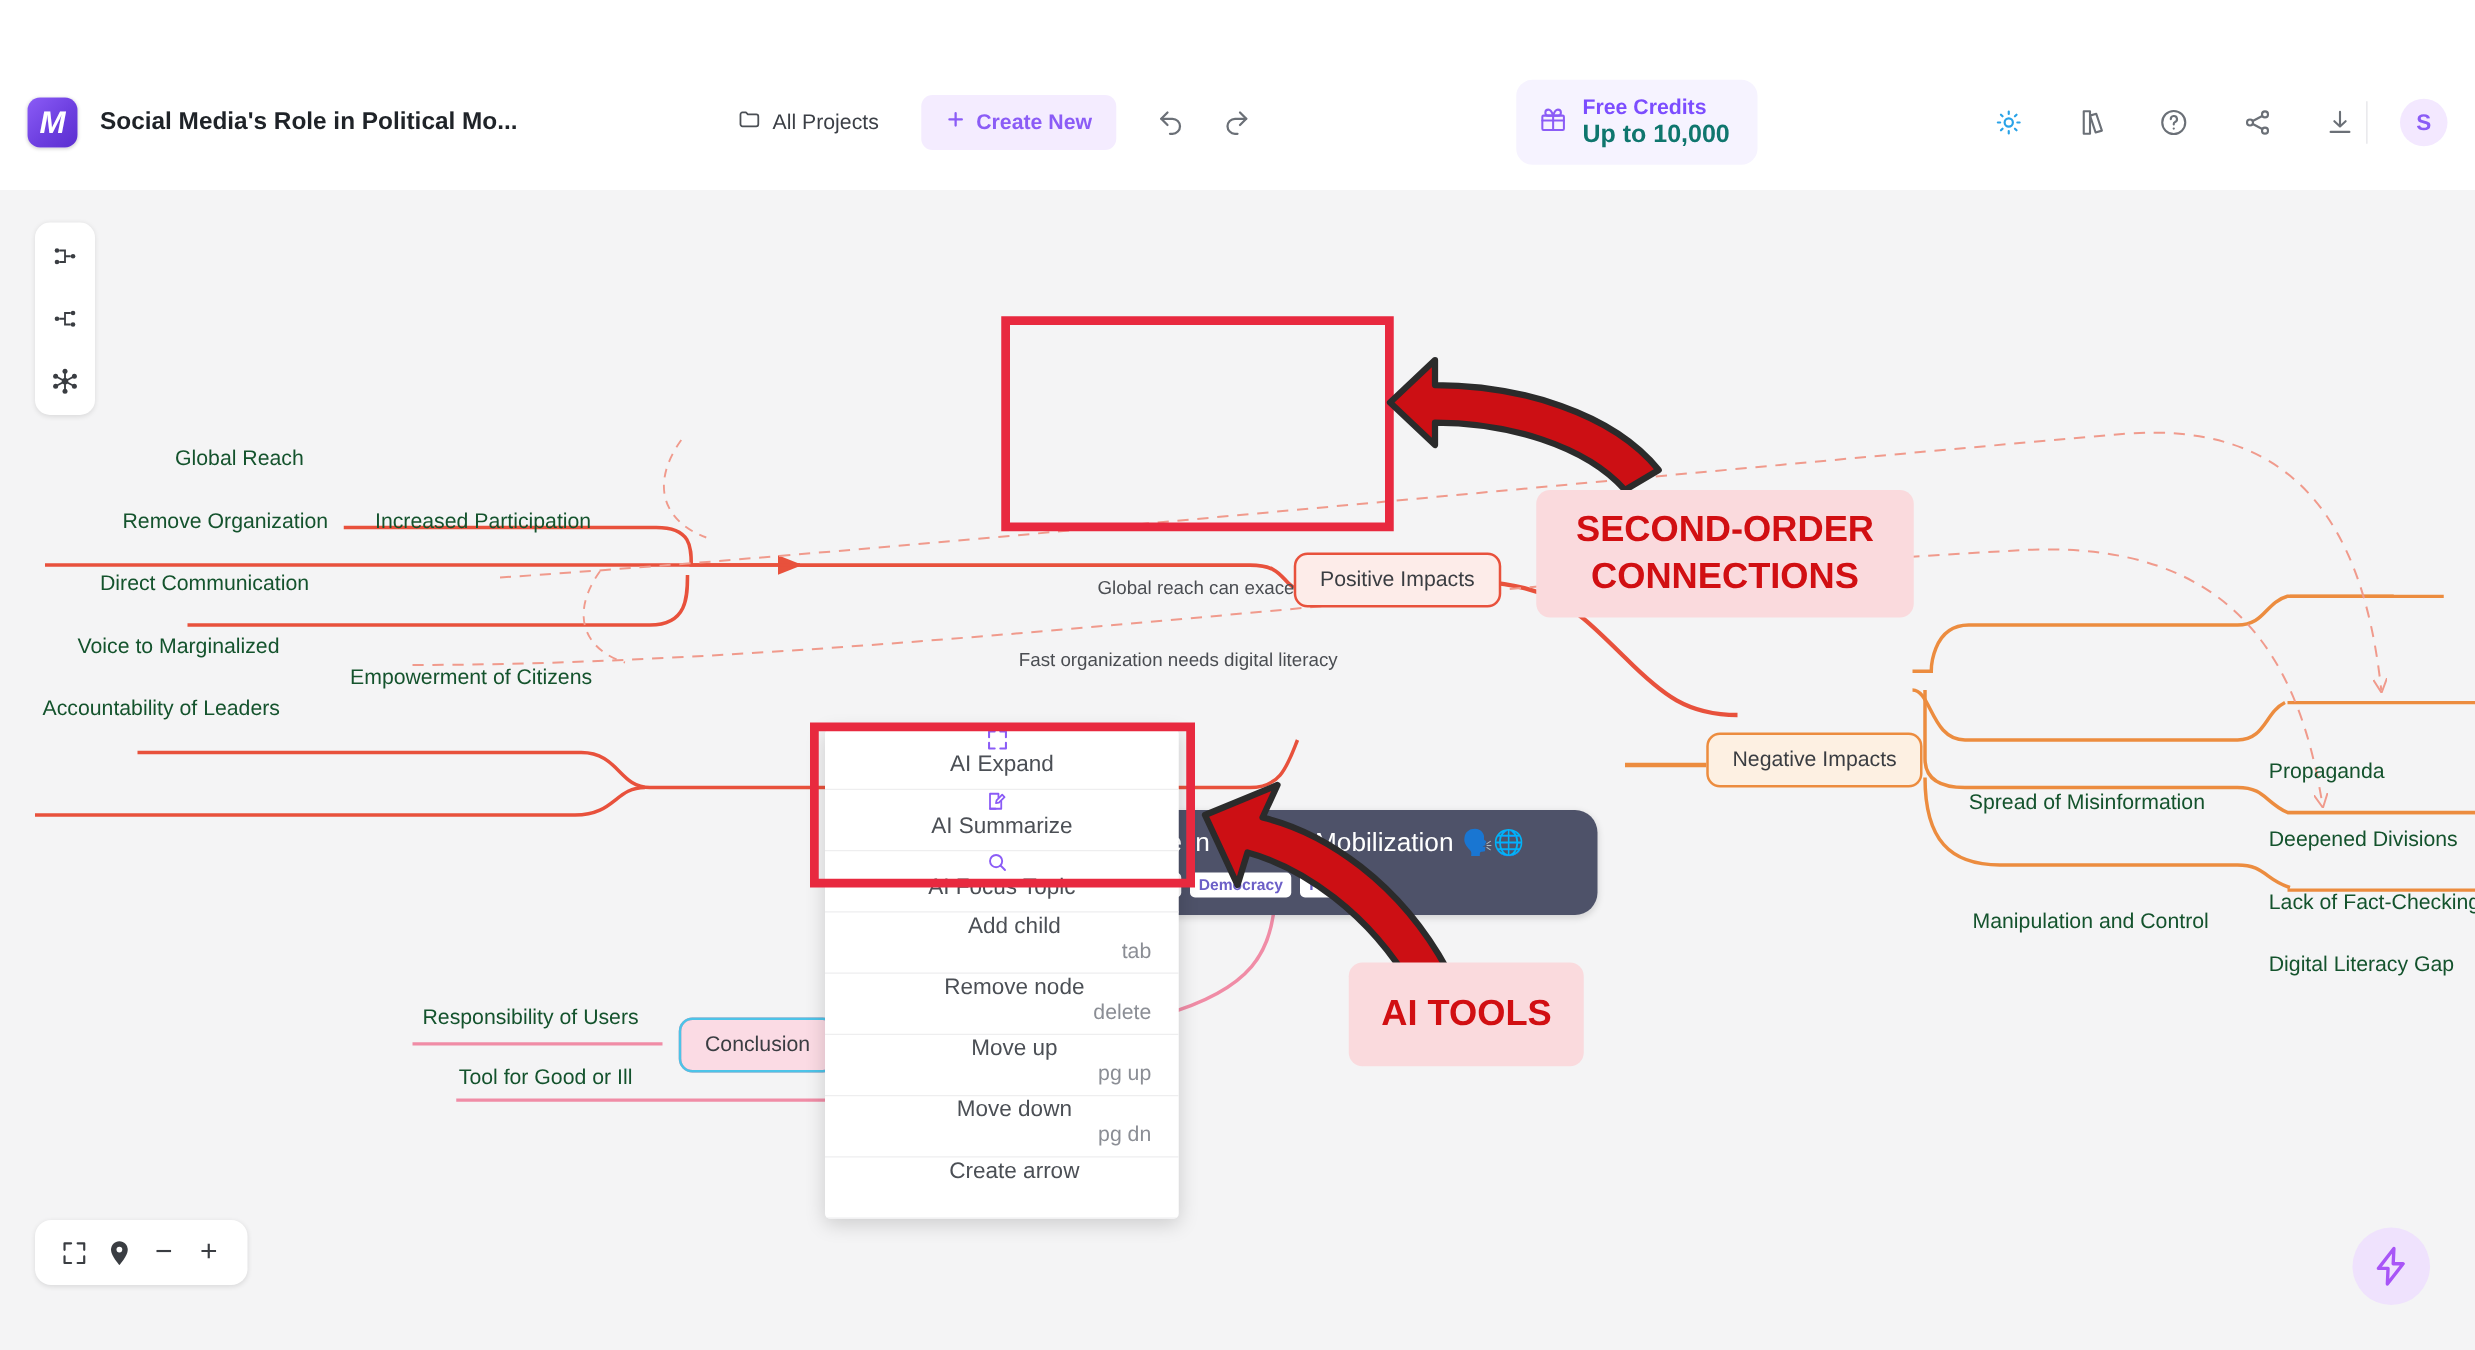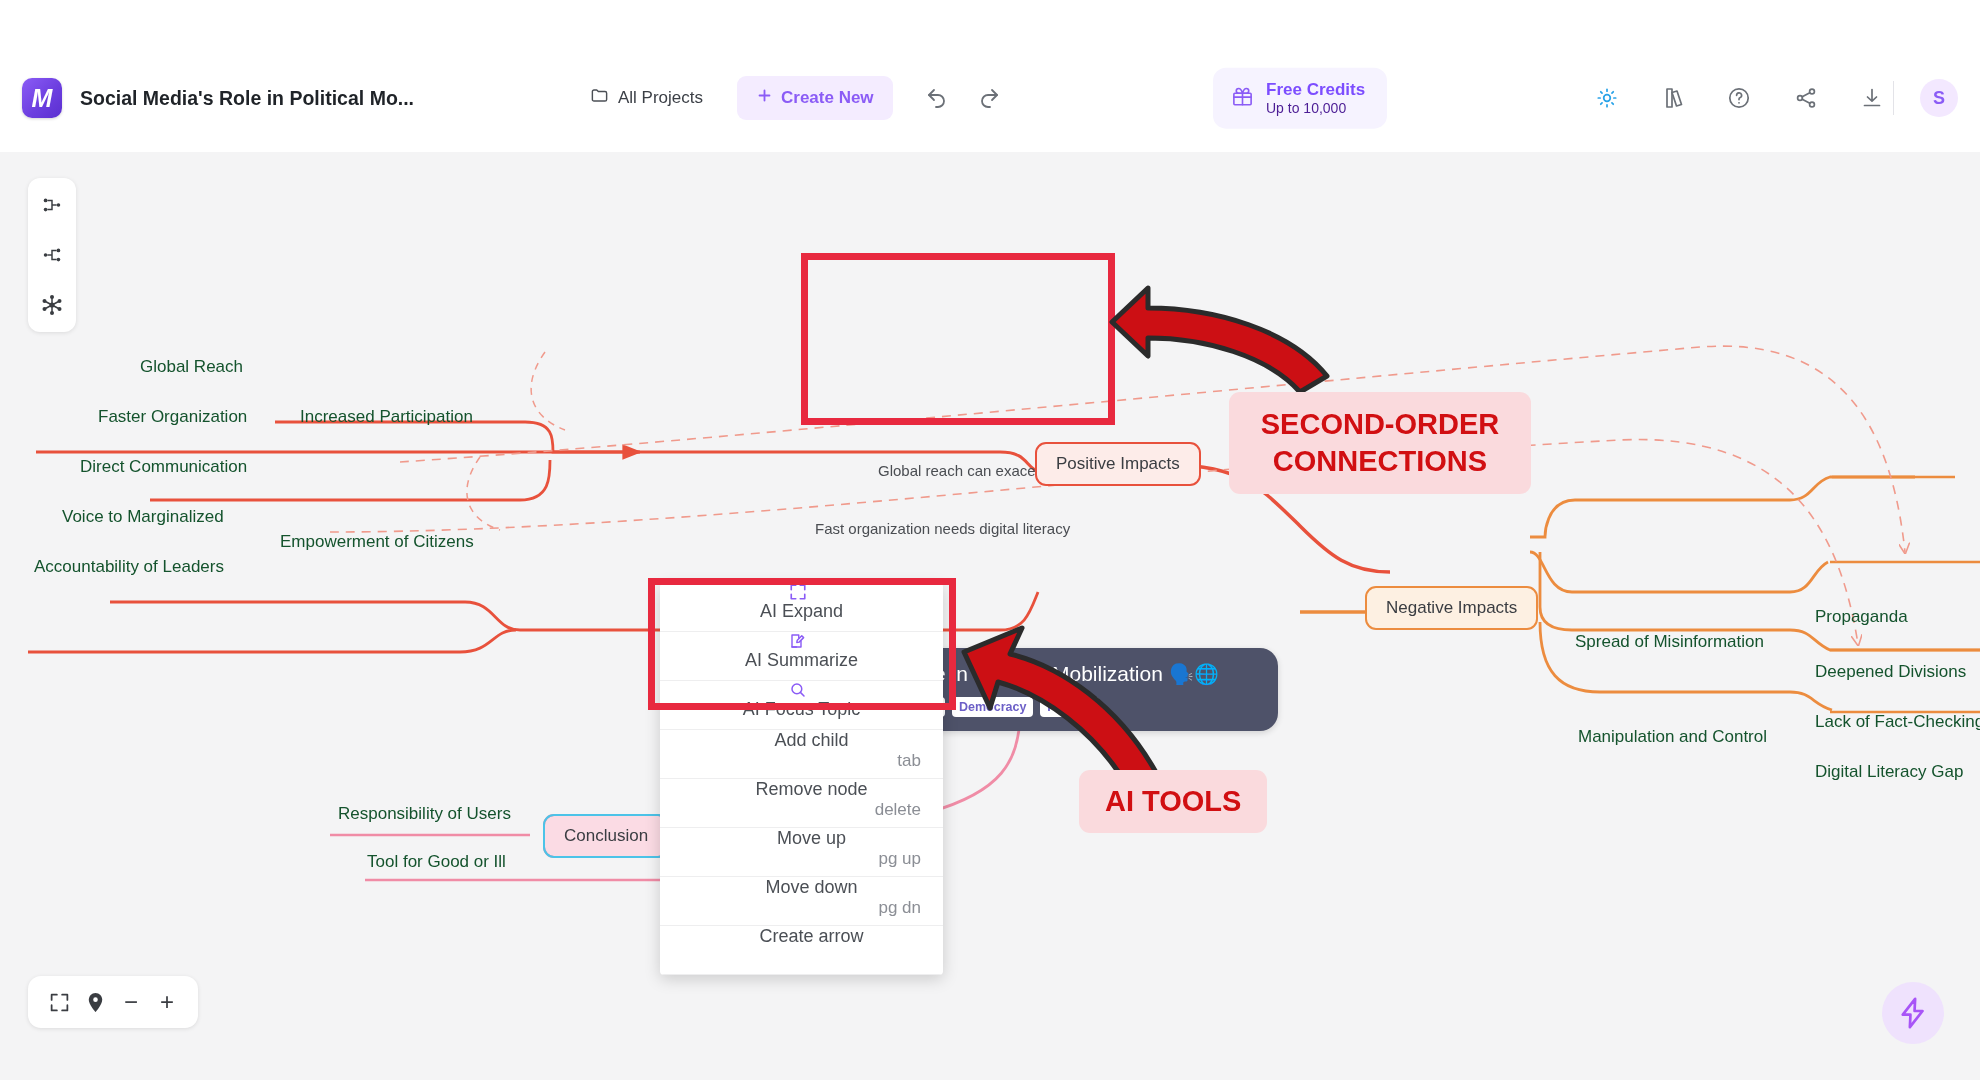--- a/index.html
+++ b/index.html
@@ -52,21 +52,21 @@
   .undo-btn { left: 920px; }
   .redo-btn { left: 972px; }
 
   .credits {
     position: absolute; left: 1213px; top: 98px; transform: translateY(-50%);
     display: flex; align-items: center; gap: 12px;
     background: #f6f3ff; border-radius: 13px;
     padding: 11px 22px 11px 18px; cursor: pointer;
   }
   .credits-main { font-size: 17px; font-weight: 700; color: #7c4dff; line-height: 1.25; }
-  .credits-sub  { font-size: 14px; color: #4c1d95; line-height: 1.25; }
+  .credits-sub  { font-size: 20px; color: #0f766e; line-height: 1.25; font-weight: bold; }
 
   .hicon {
     position: absolute; top: 98px; transform: translateY(-50%);
     width: 34px; height: 34px; cursor: pointer;
     display: flex; align-items: center; justify-content: center;
   }
   .hdivider {
     position: absolute; left: 1893px; top: 98px; transform: translateY(-50%);
     width: 1px; height: 34px; background: #e3e3e8;
   }
@@ -173,21 +173,21 @@
   .hl-ai   { left: 648px; top: 578px; width: 308px; height: 132px; }
   .hl-conn { left: 801px; top: 253px; width: 314px; height: 172px; }
 
   .callout {
     position: absolute; z-index: 34;
     background: #fadadd; border-radius: 11px;
     color: #d10f12; font-weight: bold; text-align: center;
     padding: 14px 22px; line-height: 1.28;
   }
   .callout-conn { left: 1229px; top: 392px; width: 302px; font-size: 29px; }
-  .callout-ai   { left: 1079px; top: 770px; font-size: 29px; padding: 13px 26px; }
+  .callout-ai   { left: 1079px; top: 770px; font-size: 29px; padding: 23px 26px; }
 
   .arrow-layer { position: absolute; top: 0; left: 0; width: 1980px; height: 1080px; z-index: 33; pointer-events: none; }
 </style>
 </head>
 <body>
 
 <div id="app">
 
   <div class="header">
     <div class="logo">M</div>
@@ -348,21 +348,21 @@
             <circle cx="4.5" cy="8" r="2"></circle>
             <circle cx="19.5" cy="8" r="2"></circle>
             <circle cx="4.5" cy="16" r="2"></circle>
             <circle cx="19.5" cy="16" r="2"></circle>
             <path d="M12 12V4M12 12v8M12 12 4.5 8M12 12l7.5-4M12 12l-7.5 4M12 12l7.5 4" stroke="#3a3d42" stroke-width="1.5"></path>
           </svg>
       </div>
     </div>
 
     <div class="node" style="left:140px; top:205px">Global Reach</div>
-    <div class="node" style="left:98px;  top:255px">Faster Organization</div>
+    <div class="node" style="left:98px;  top:255px">Remove Organization</div>
     <div class="node" style="left:300px; top:255px">Increased Participation</div>
     <div class="node" style="left:80px;  top:305px">Direct Communication</div>
     <div class="node" style="left:62px;  top:355px">Voice to Marginalized</div>
     <div class="node" style="left:280px; top:380px">Empowerment of Citizens</div>
     <div class="node" style="left:34px;  top:405px">Accountability of Leaders</div>
 
     <div class="pill pill-pos" style="left:1035px; top:290px">Positive Impacts</div>
 
     <div class="pill pill-neg" style="left:1365px; top:434px">Negative Impacts</div>
     <div class="node" style="left:1575px; top:480px">Spread of Misinformation</div>

